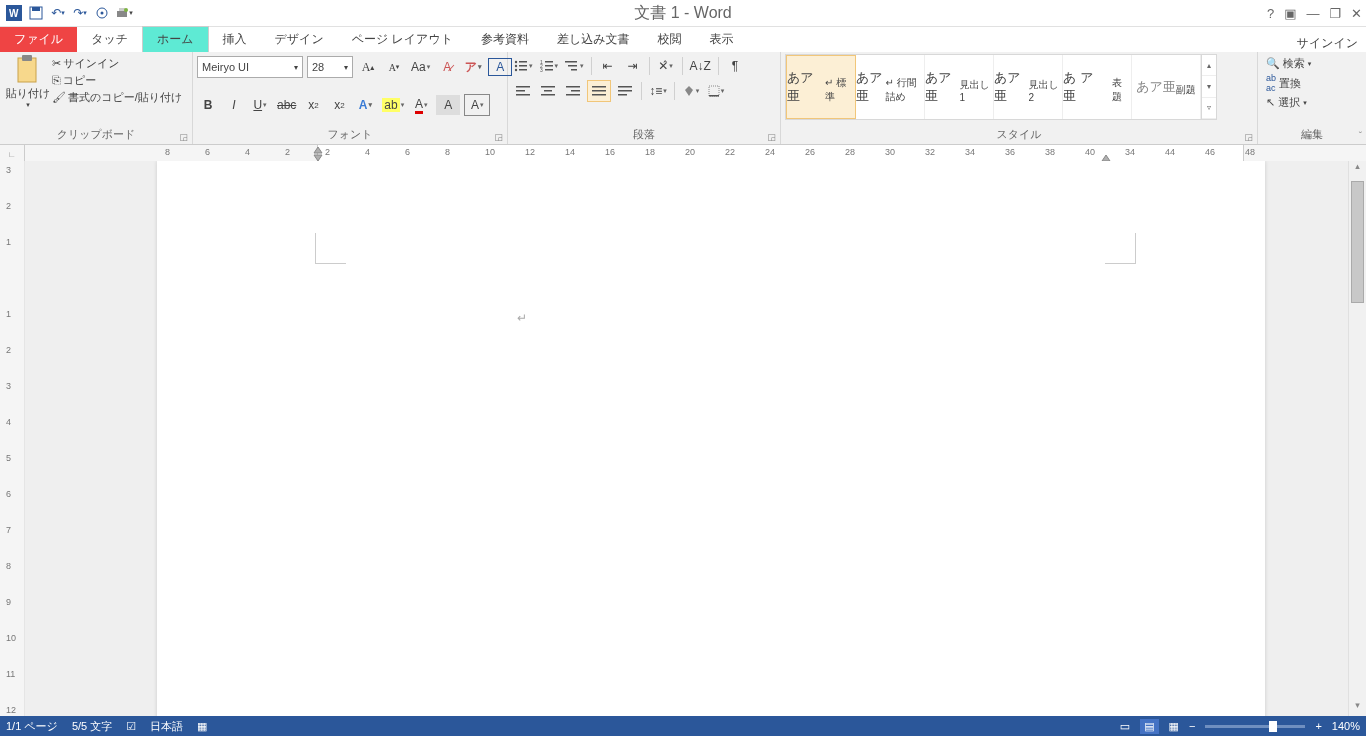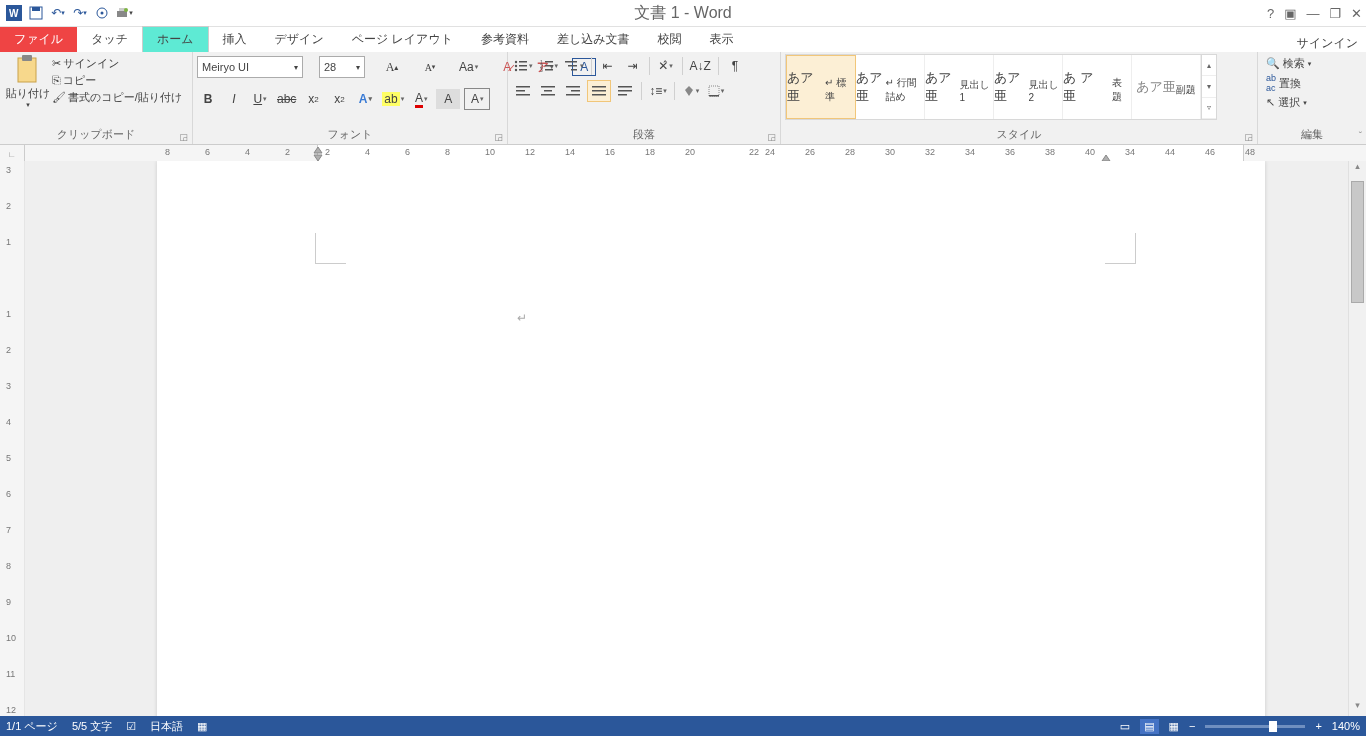--- a/index.html
+++ b/index.html
@@ -15,21 +15,21 @@
 .tab.active{border:1px solid #ccc;border-bottom:1px solid #f1f1f1;background:#5eead4;margin-bottom:-1px}
 .signin{position:absolute;right:8px;font-size:12px;color:#444}
 .ribbon{height:92px;background:#f1f1f1;border-bottom:1px solid #ccc;display:flex;position:relative}
 .group{border-right:1px solid #d8d8d8;display:flex;flex-direction:column;justify-content:space-between;padding:2px 4px 0 4px;position:relative}
 .group-label{font-size:11px;color:#666;text-align:center;padding:2px 0;position:relative}
 .group-label .launcher{position:absolute;right:0;bottom:2px;font-size:9px;color:#888;cursor:pointer}
 .group-body{flex:1;display:flex;align-items:flex-start}
 .clip-cmds{display:flex;flex-direction:column;gap:2px;font-size:11px;padding-top:2px}
 .clip-row{display:flex;align-items:center;gap:2px;cursor:pointer;white-space:nowrap}
 .paste-btn{display:flex;flex-direction:column;align-items:center;font-size:11px;width:48px;cursor:pointer}
-.font-row1{display:flex;align-items:center;gap:16px;margin-bottom:10px}
+.font-row1{display:flex;align-items:center;gap:4px;margin-bottom:16px}
 .font-row2{display:flex;align-items:center;gap:4px}
 .fname{width:96px;height:20px;border:1px solid #ababab;background:#fff;font-size:11px;padding:0 4px;display:flex;align-items:center;justify-content:space-between}
 .fsize{width:36px;height:20px;border:1px solid #ababab;background:#fff;font-size:11px;padding:0 4px;display:flex;align-items:center;justify-content:space-between}
 .btn{min-width:18px;height:20px;display:flex;align-items:center;justify-content:center;cursor:pointer;font-size:12px;padding:0 2px}
 .btn.ddl::after{content:"▾";font-size:7px;margin-left:1px;color:#666}
 .para-row1,.para-row2{display:flex;align-items:center;gap:3px;margin-bottom:4px}
 .sep{width:1px;height:18px;background:#d0d0d0;margin:0 2px}
 .styles-gallery{display:flex;border:1px solid #d8d8d8;background:#fff;height:64px}
 .style-item{width:68px;display:flex;flex-direction:row;align-items:center;justify-content:center;font-size:10px;cursor:pointer;border-right:1px solid #eee}
 .style-item.sel{background:#fcefd5;border:1px solid #f1c679}
@@ -366,21 +366,21 @@
         <span class="tick" style="left: 300px;">2</span>
         <span class="tick" style="left: 340px;">4</span>
         <span class="tick" style="left: 380px;">6</span>
         <span class="tick" style="left: 420px;">8</span>
         <span class="tick" style="left: 460px;">10</span>
         <span class="tick" style="left: 500px;">12</span>
         <span class="tick" style="left: 540px;">14</span>
         <span class="tick" style="left: 580px;">16</span>
         <span class="tick" style="left: 620px;">18</span>
         <span class="tick" style="left: 660px;">20</span>
-        <span class="tick" style="left: 724px;">22</span>
+        <span class="tick" style="left: 700px;">22</span>
         <span class="tick" style="left: 740px;">24</span>
         <span class="tick" style="left: 780px;">26</span>
         <span class="tick" style="left: 820px;">28</span>
         <span class="tick" style="left: 860px;">30</span>
         <span class="tick" style="left: 900px;">32</span>
         <span class="tick" style="left: 940px;">34</span>
         <span class="tick" style="left: 980px;">36</span>
         <span class="tick" style="left: 1020px;">38</span>
         <span class="tick" style="left: 1060px;">40</span>
         <span class="tick" style="left: 1100px;">34</span>

